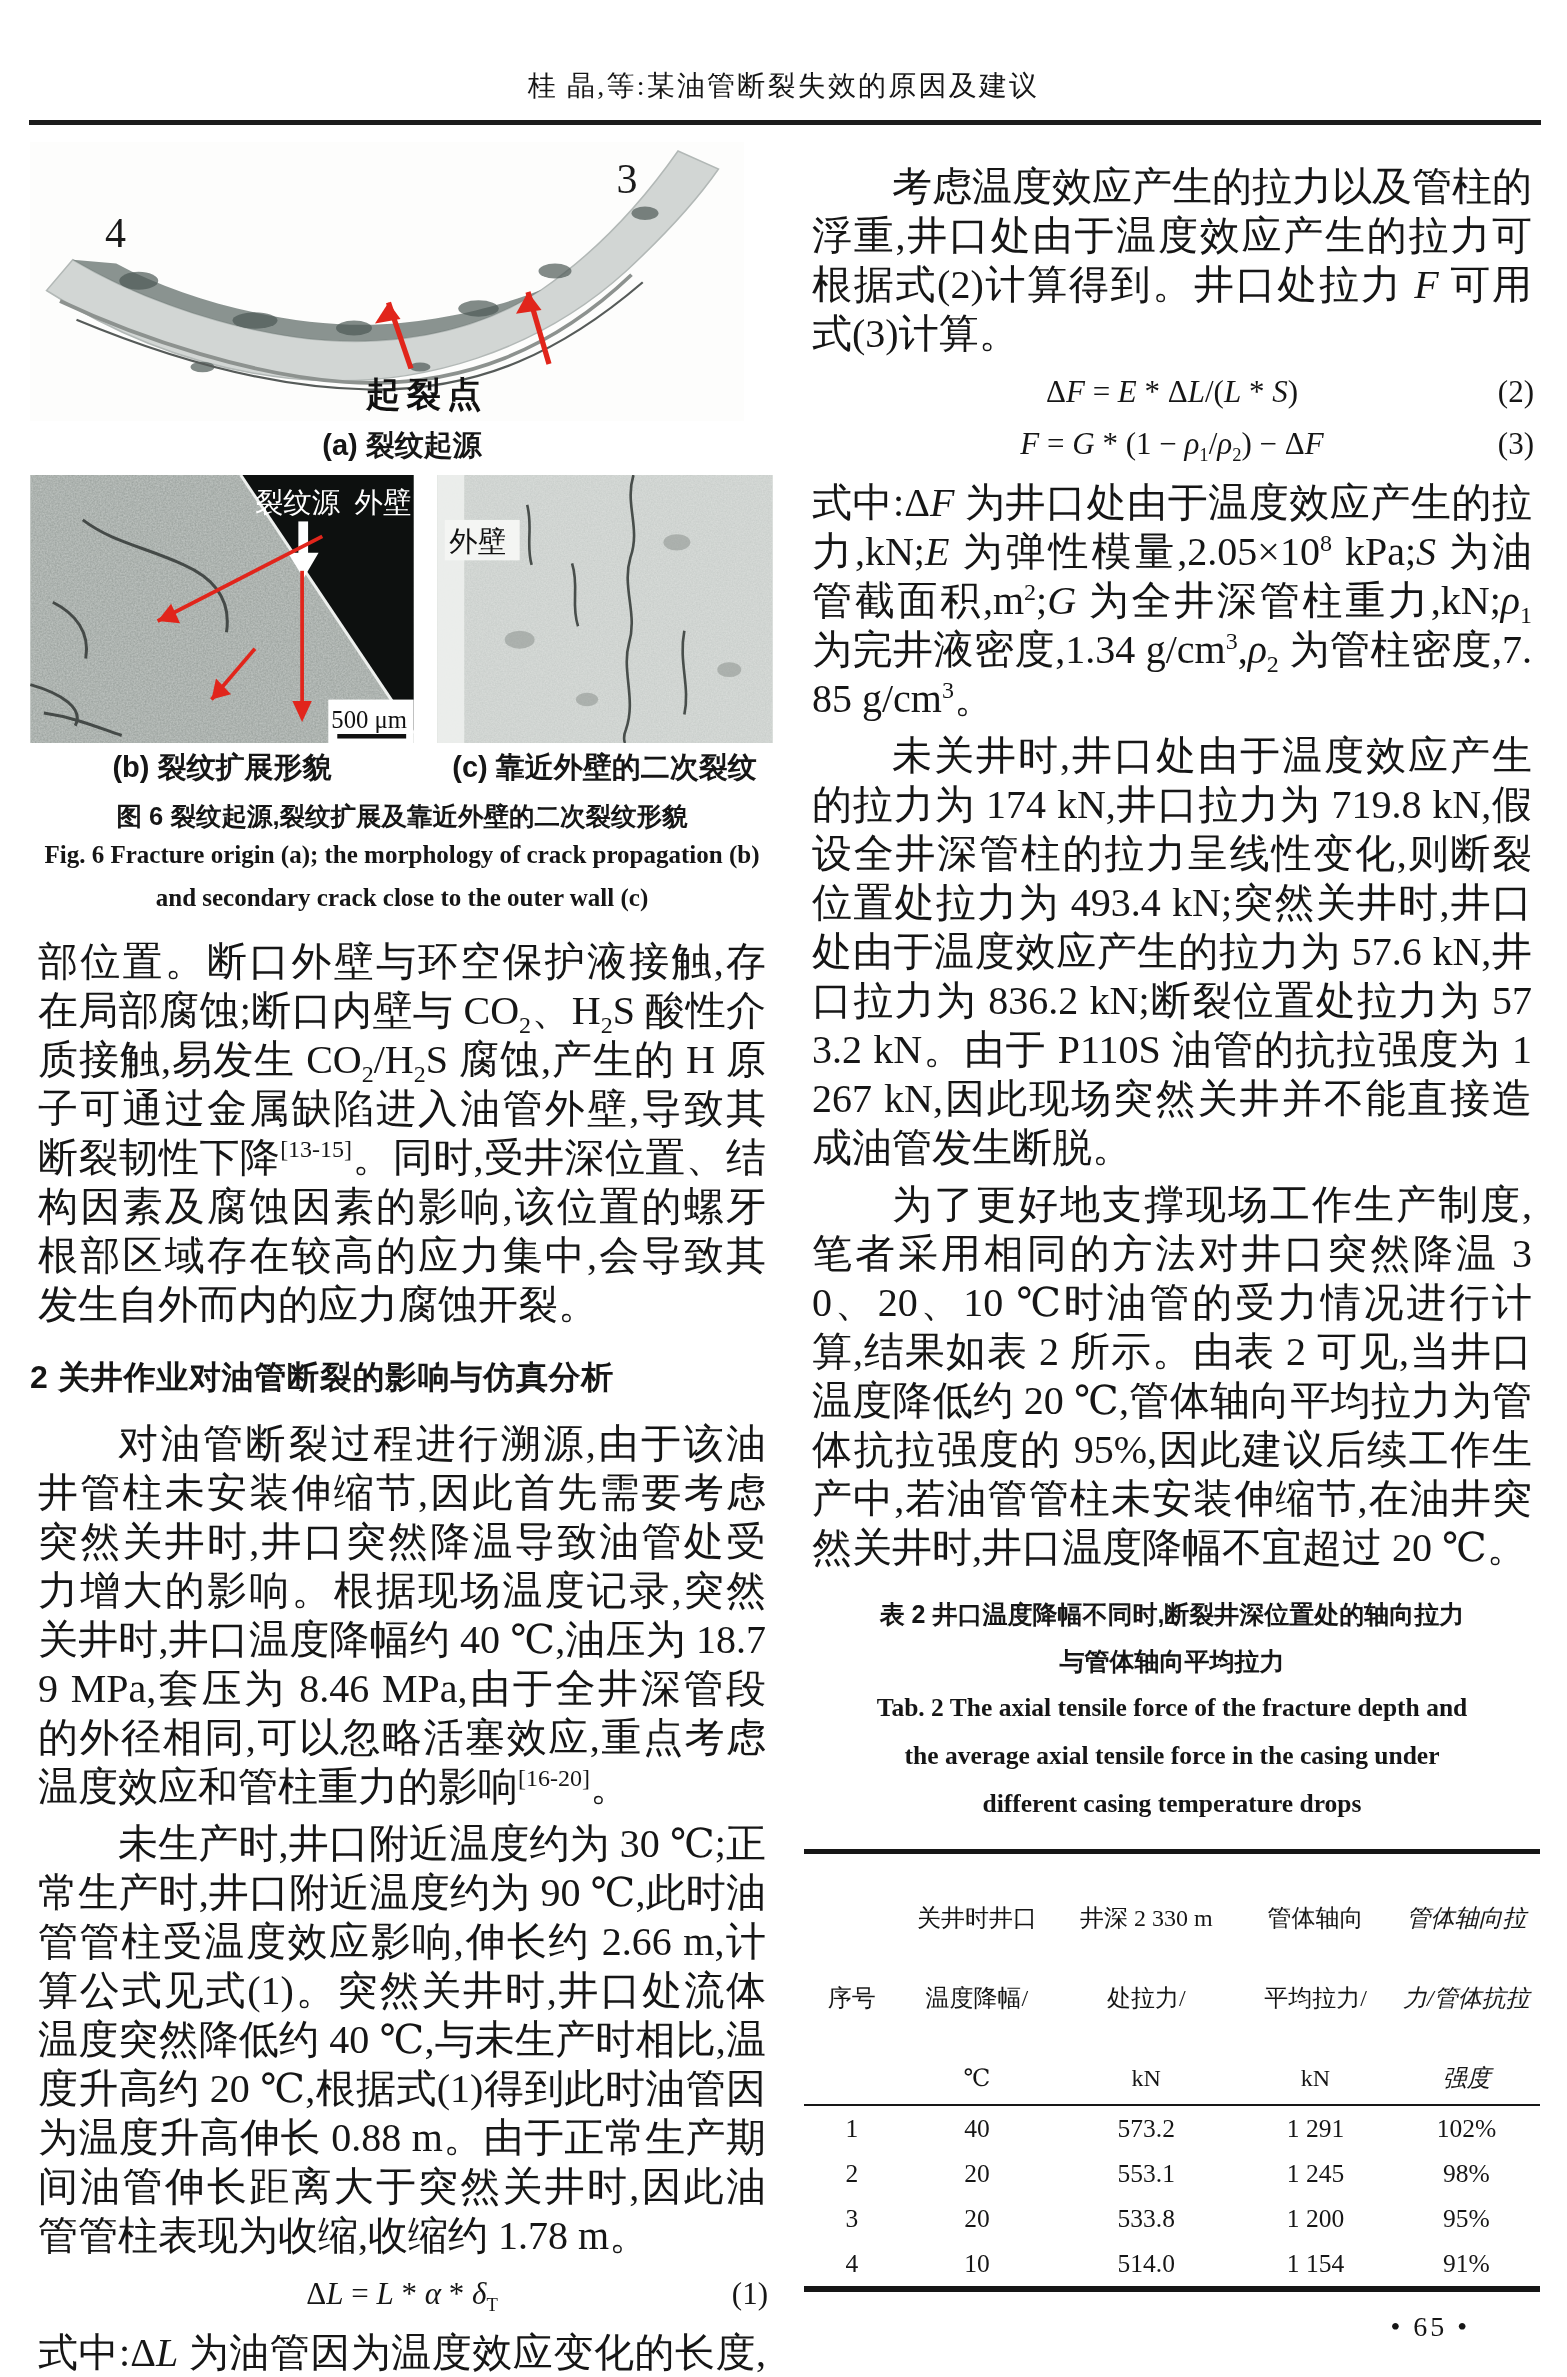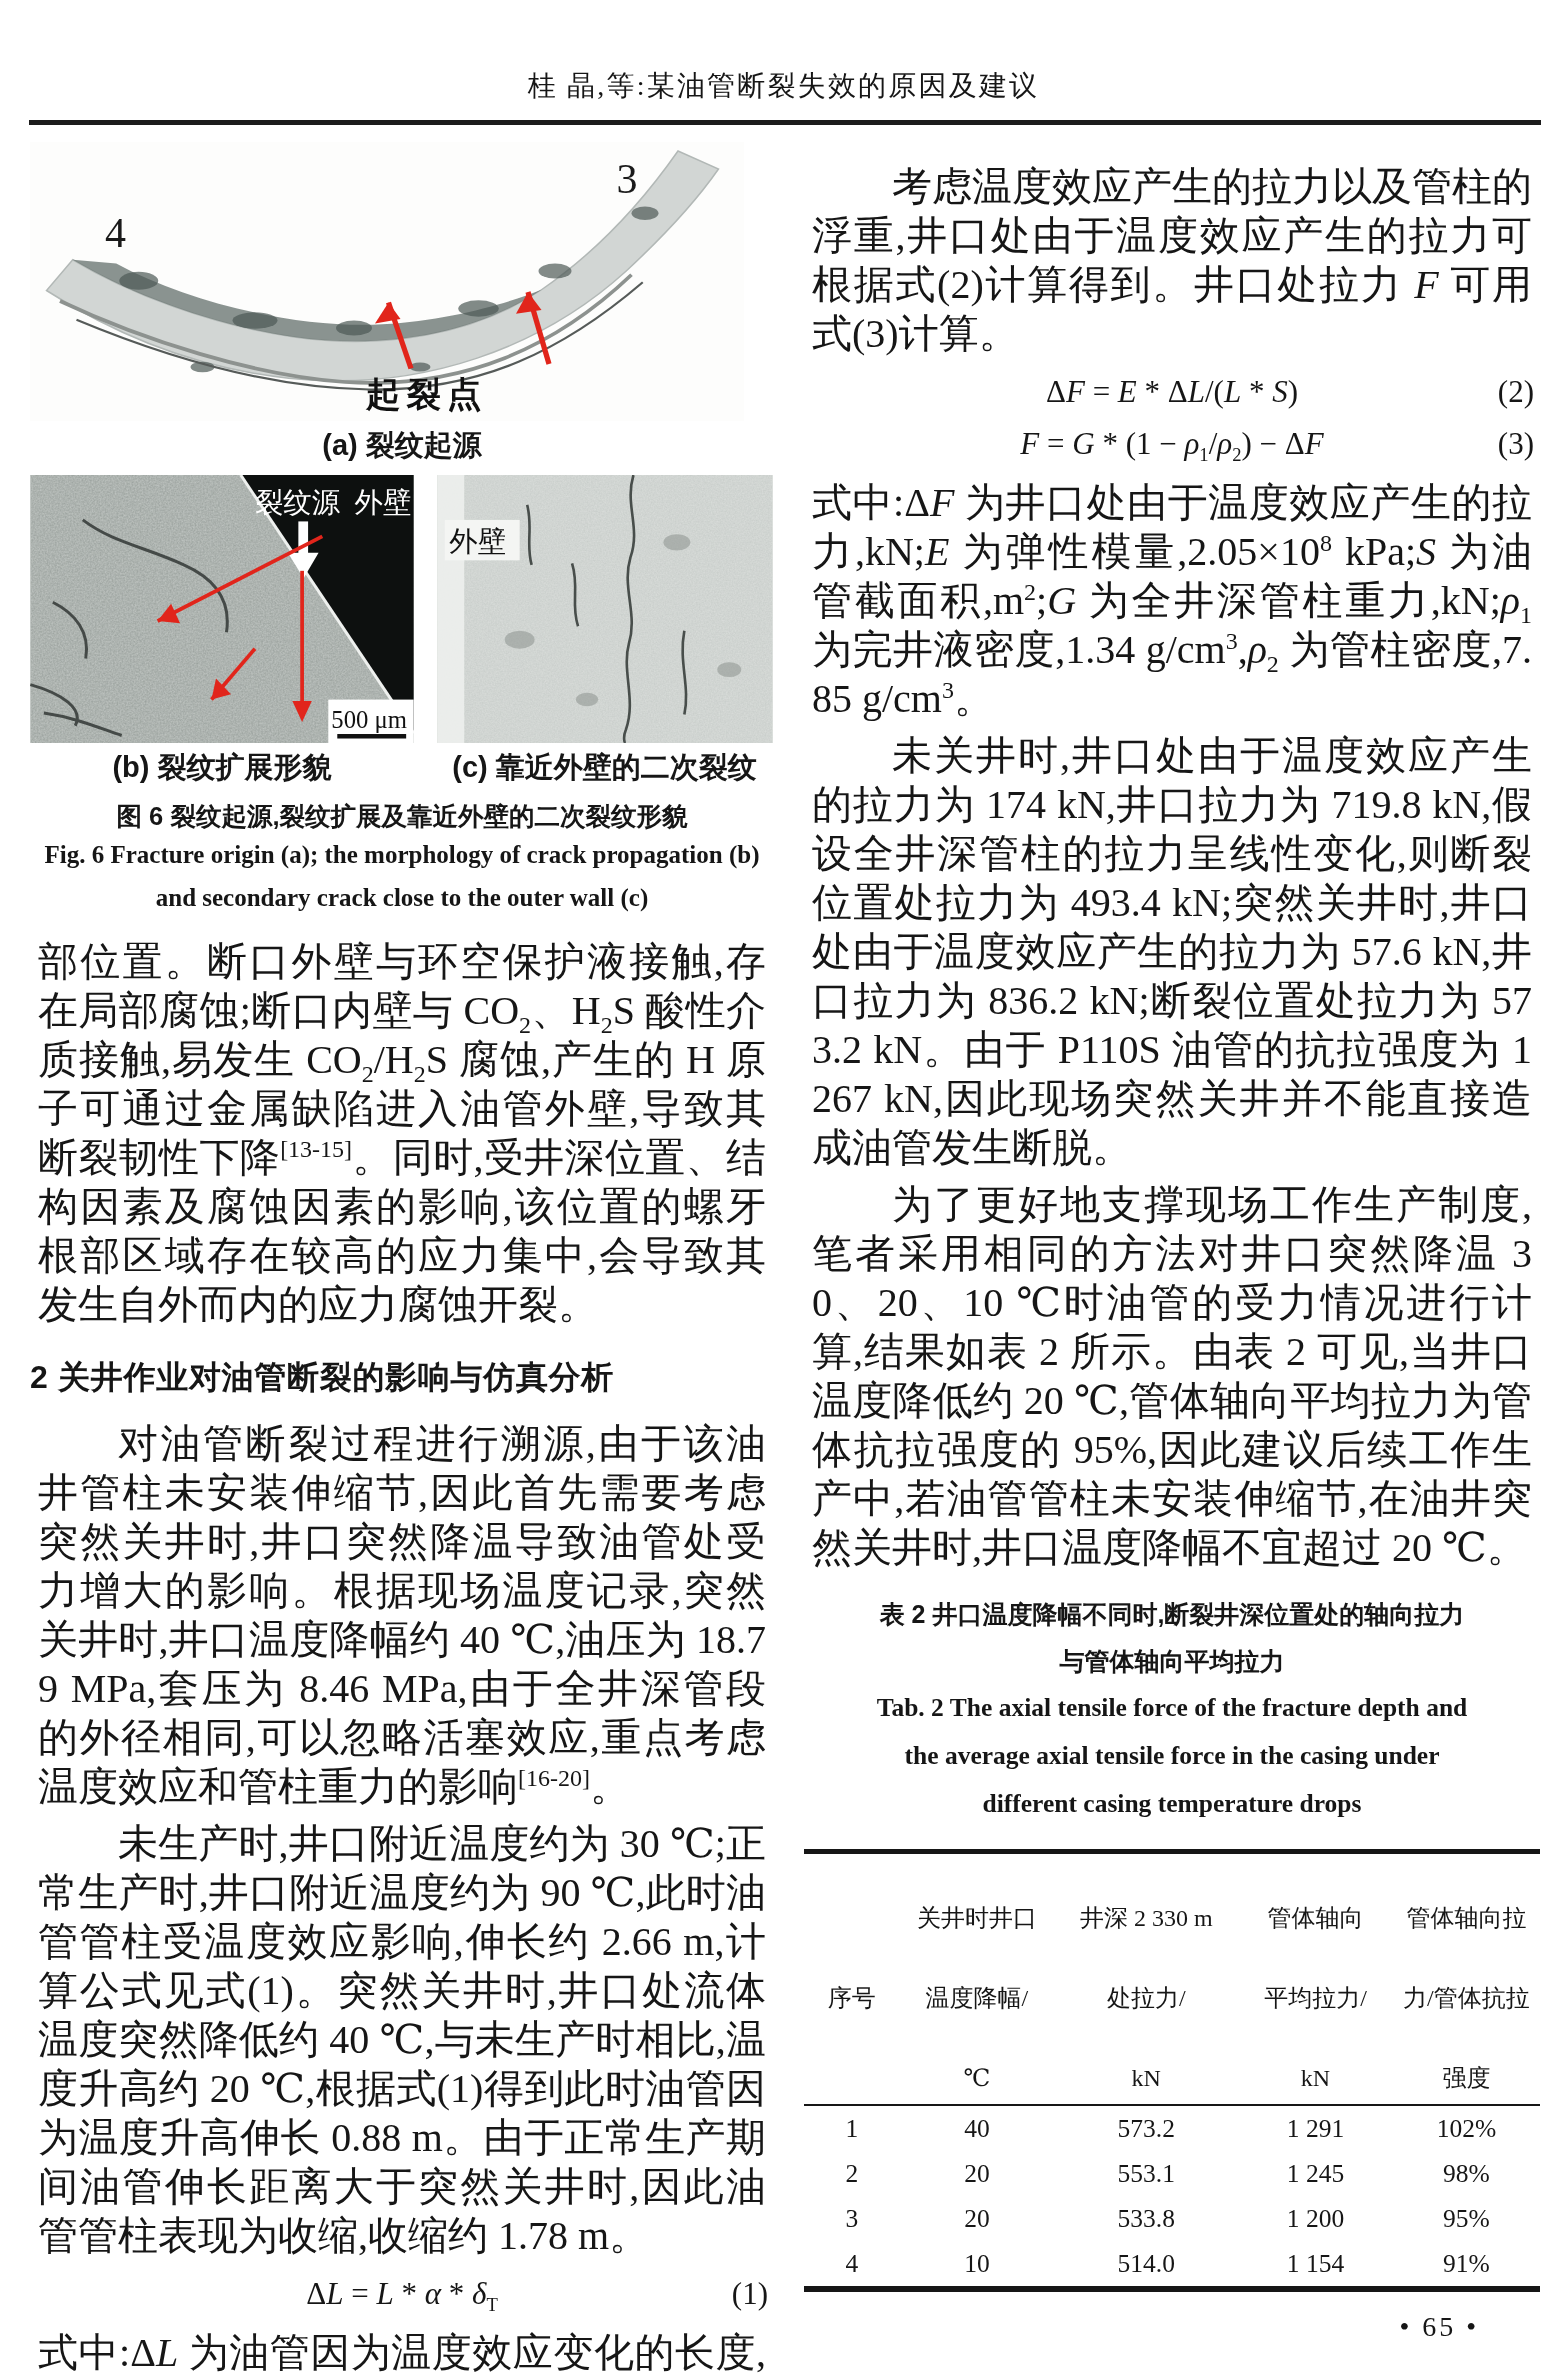--- a/index.html
+++ b/index.html
@@ -49,23 +49,23 @@
   
   .tbl-cap-cn{font-family:"Liberation Sans","DejaVu Sans",sans-serif;font-weight:bold;
     font-size:25px;line-height:45px;text-align:center;margin-top:19.5px;}
   .tbl-cap-cn2{margin-top:2px;}
   .tbl-cap-en{font-weight:bold;font-size:25.5px;line-height:48px;text-align:center;}
   table.tbl{width:100%;border-collapse:collapse;margin-top:21px;
     border-top:5.2px solid #161616;border-bottom:6px solid #161616;}
   .tbl th{font-weight:normal;padding:4.5px 0 6px 0;border-bottom:2.2px solid #161616;}
   .tbl .h-line{height:39px;line-height:39px;font-size:24px;text-align:center;margin-top:41px;}
   .tbl td{height:43px;font-size:25.5px;text-align:center;vertical-align:middle;}
-  .c1{width:13%;} .c2{width:21%;} .c3{width:25%;} .c4{width:21%;} .c5{width:20%;}
-
-  .footer-page-num{position:absolute;top:2311px;right:88px;font-size:28px;letter-spacing:3px;}
+  .c1{width:13%;} .c2{width:21%;} .c3{width:25%;} .c4{width:21%;} .c5{width:20%;font-style:italic;}
+
+  .footer-page-num{position:absolute;top:2311px;right:97px;font-size:28px;letter-spacing:3px;}
 </style>
 </head>
 <body>
 
 <div class="page">
 
   <div class="hdr-title">桂  晶,等:某油管断裂失效的原因及建议</div>
   <div class="hdr-rule"></div>
 
   <div class="col col-left">

